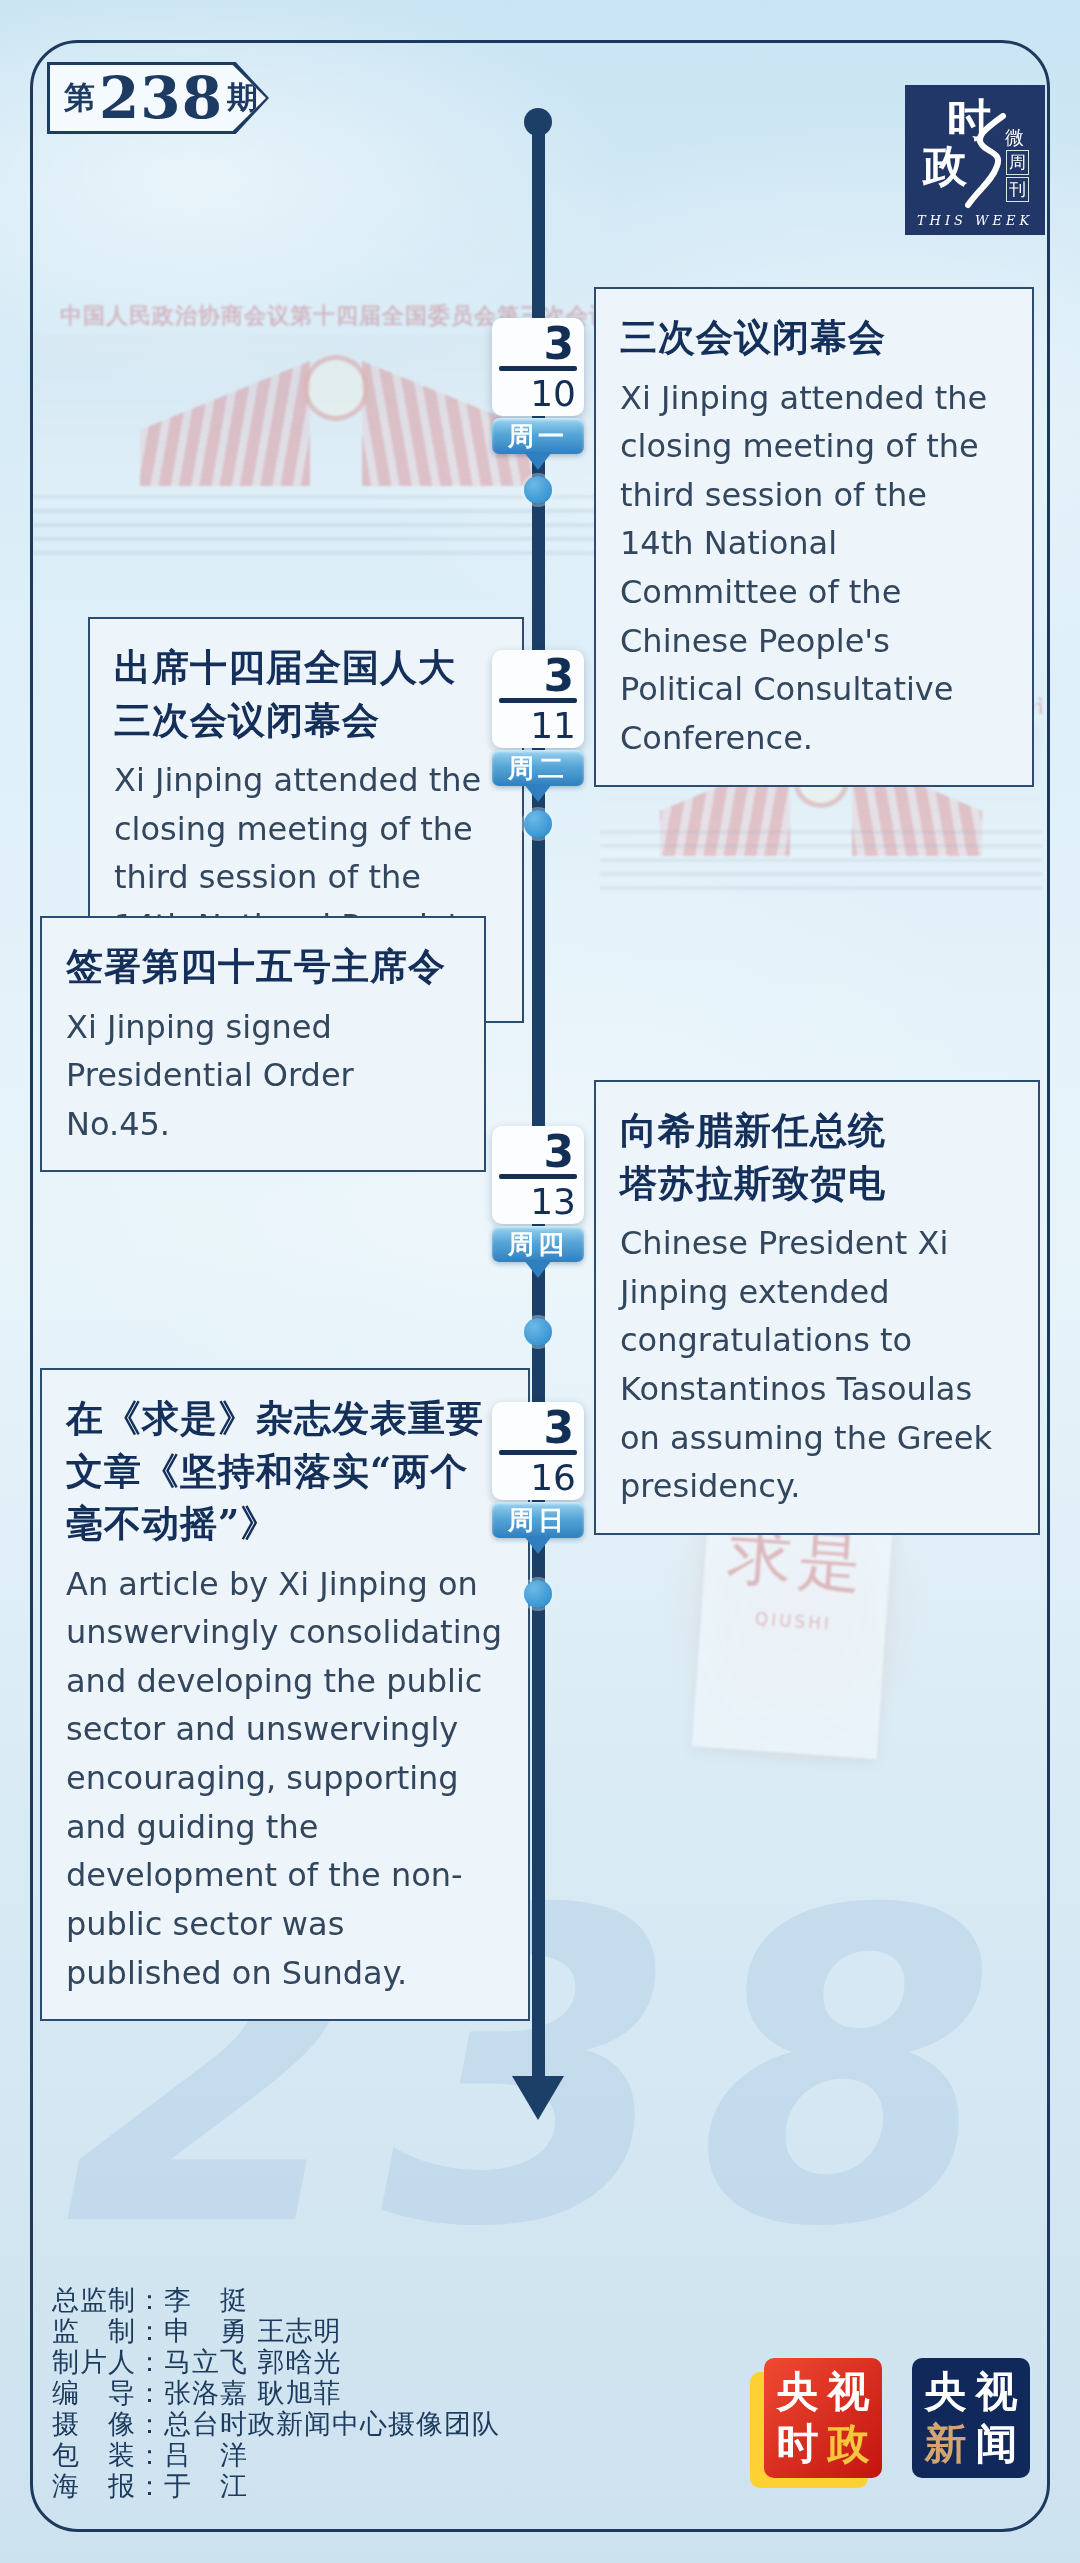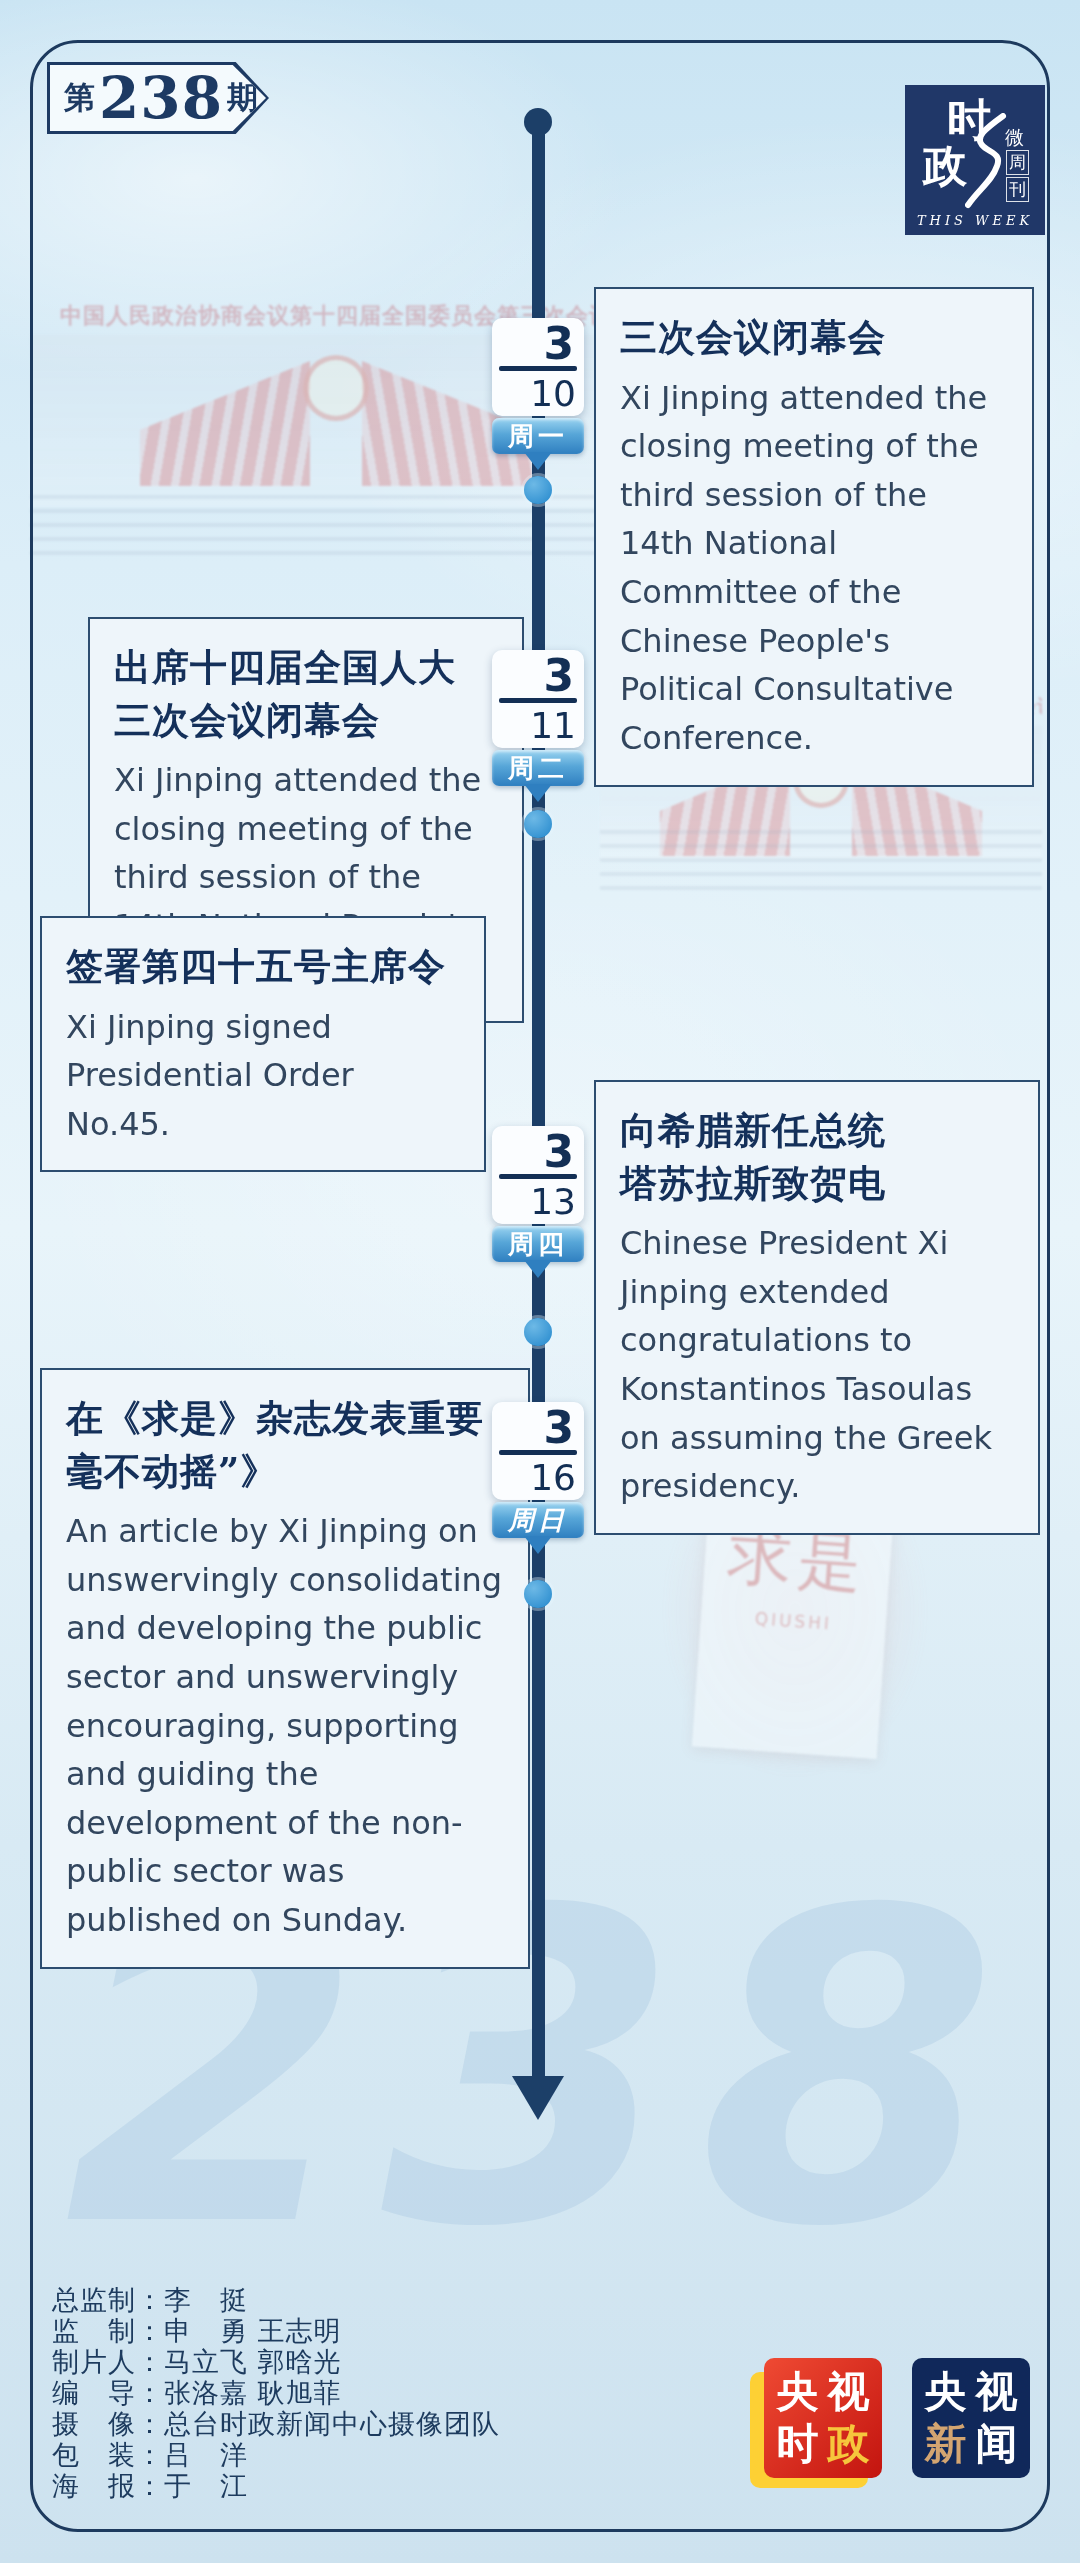--- a/index.html
+++ b/index.html
@@ -100,21 +100,21 @@
     color:#fff;font-size:26px;font-weight:700;display:flex;align-items:center;justify-content:center;
     letter-spacing:4px;box-shadow:inset 0 2px 3px rgba(255,255,255,.55), 0 2px 5px rgba(20,60,100,.3);}
   .pointer{position:absolute;left:524px;width:0;height:0;z-index:3;
     border-left:14px solid transparent;border-right:14px solid transparent;border-top:18px solid #2f7fc0;}
   .dot{position:absolute;left:524px;width:28px;height:28px;border-radius:50%;z-index:3;
     background:radial-gradient(circle at 35% 30%,#6db9e6,#2387cc);
     box-shadow:0 0 0 3px rgba(230,245,255,.35);}
   .d0{top:318px;} .t0{top:418px;} .p0{top:452px;} .k0{top:476px;}
   .d1{top:650px;} .t1{top:750px;} .p1{top:784px;} .k1{top:810px;}
   .d3{top:1126px;} .t3{top:1226px;} .p3{top:1260px;} .k3{top:1318px;}
-  .d4{top:1402px;} .t4{top:1502px;font-style:italic;} .p4{top:1536px;} .k4{top:1580px;}
+  .d4{top:1402px;} .t4{top:1502px;} .p4{top:1536px;} .k4{top:1580px;}
   
   .credits{position:absolute;left:52px;top:2284px;z-index:3;font-size:27px;line-height:31px;
     color:#1d3b5e;letter-spacing:1px;}
   
   .logo-yellow{position:absolute;left:750px;top:2372px;width:118px;height:116px;background:#fdd034;
     border-radius:10px;z-index:3;}
   .sq{position:absolute;width:118px;height:120px;border-radius:10px;z-index:4;display:grid;
     grid-template-columns:1fr 1fr;grid-template-rows:1fr 1fr;place-items:center;
     padding:8px;box-sizing:border-box;font-weight:700;font-size:42px;color:#fff;line-height:1;}
   .logo-red{left:764px;top:2358px;background:linear-gradient(135deg,#ef4a33,#c3140f);}
@@ -228,20 +228,21 @@
     <div class="db-bar"></div>
     <div class="db-day">13</div>
   </div>
   <div class="tab t3">周四</div>
   <div class="pointer p3"></div>
   <div class="dot k3"></div>
 
   <section class="card c4">
     <h2>
       <span class="tl">在《求是》杂志发表重要</span>
+      <span class="tl">文章《坚持和落实“两个</span>
       <span class="tl">毫不动摇”》</span>
     </h2>
     <p>An article by Xi Jinping on unswervingly consolidating and developing the public sector and unswervingly encouraging, supporting and guiding the development of the non-public sector was published on Sunday.</p>
   </section>
   <div class="datebox d4">
     <div class="db-month">3</div>
     <div class="db-bar"></div>
     <div class="db-day">16</div>
   </div>
   <div class="tab t4">周日</div>

